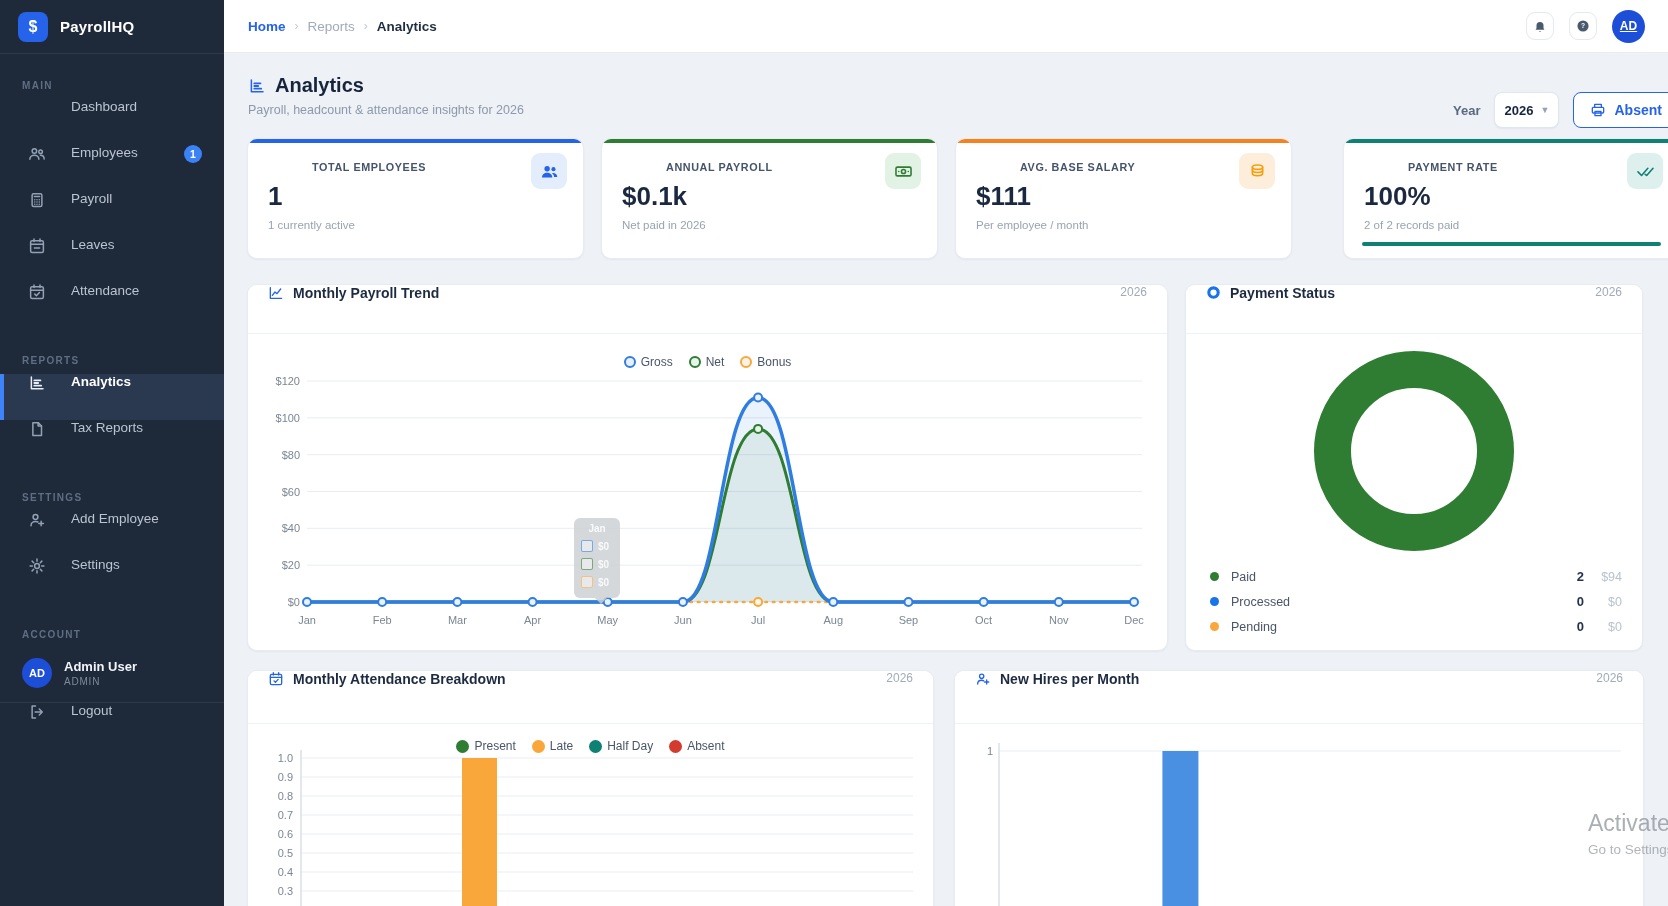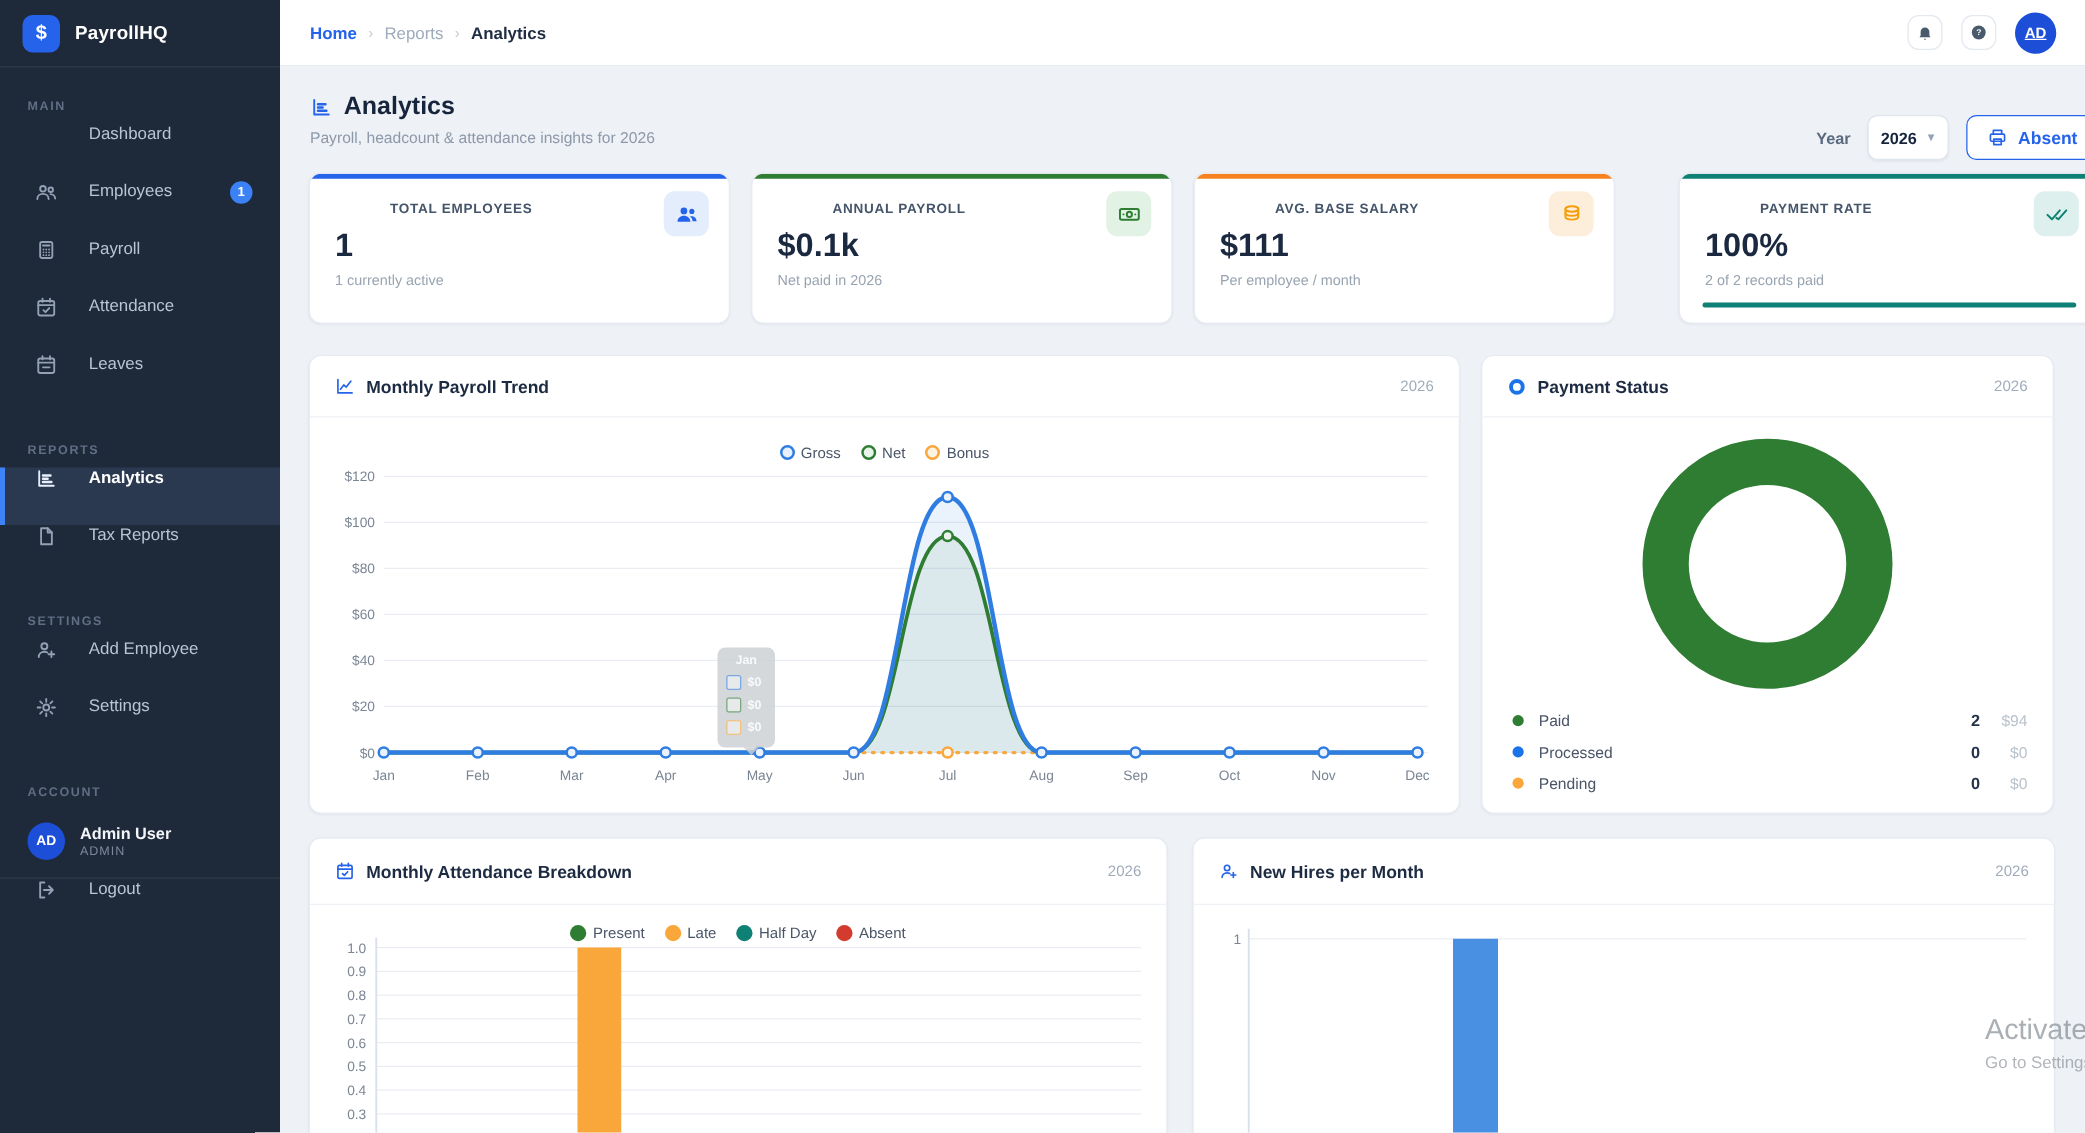--- a/index.html
+++ b/index.html
@@ -63,21 +63,21 @@
         box-shadow:0 1px 2px rgba(16,24,40,.05);box-sizing:border-box;overflow:hidden;}
   .stat-card{width:337px;height:121px;top:138px;}
   .stat-accent{position:absolute;top:0;left:0;right:0;height:4px;}
   .stat-label{position:absolute;left:20px;top:22px;font-size:10.8px;font-weight:bold;
               letter-spacing:.6px;color:#44546a;margin-left:44px;}
   .stat-icon{position:absolute;right:16px;top:14px;width:36px;height:36px;border-radius:9px;
              display:flex;align-items:center;justify-content:center;}
   .stat-value{position:absolute;left:20px;top:42px;font-size:26px;font-weight:bold;color:#1b2940;}
   .stat-sub{position:absolute;left:20px;top:80px;font-size:11.5px;color:#98a4b1;}
   .stat-progress{position:absolute;left:18px;right:18px;bottom:12px;height:4px;border-radius:2px;}
-  .chart-head{height:48px;display:flex;align-items:center;gap:9px;padding:0 20px;
+  .chart-head{height:48px;display:flex;gap:9px;padding:0 20px;
               border-bottom:1px solid #eef1f5;position:relative;z-index:2;background:#fff;}
   .chart-title{font-size:14px;font-weight:bold;color:#1d2b42;}
   .chart-year{margin-left:auto;font-size:12px;color:#a0abb9;}
   .chart-svg{position:absolute;inset:0;z-index:1;}
   .legend-row{position:absolute;left:0;right:0;display:flex;justify-content:center;gap:16px;
               z-index:2;align-items:center;}
   .lg-item{display:flex;align-items:center;gap:5px;font-size:12px;color:#4a5568;}
   .lg-ring{width:12px;height:12px;border-radius:50%;border:2px solid;box-sizing:border-box;}
   .lg-dot{width:13px;height:13px;border-radius:50%;}
   .pay-legend{position:absolute;left:24px;right:20px;top:279px;z-index:2;}
@@ -138,34 +138,34 @@
               <path d="M9 11.5h.01M12 11.5h.01M15 11.5h.01M9 14.5h.01M12 14.5h.01M15 14.5h.01M9 17.5h.01M12 17.5h.01M15 17.5h.01"></path>
             </svg>
           </span>
           <span>Payroll</span>
         </div>
         <div class="sb-item">
           <span class="sb-ic">
             <svg viewBox="0 0 24 24" width="100%" height="100%" fill="none" stroke="currentColor" stroke-width="2" stroke-linecap="round" stroke-linejoin="round">
               <rect x="3.5" y="5" width="17" height="15.5" rx="2"></rect>
               <path d="M3.5 9.5h17M8 2.5V6M16 2.5V6"></path>
-              <path d="M9 14.8l2.2 2.2 4-4.4"></path>
-            </svg>
-          </span>
-          <span>Attendance</span>
+              <path d="M8.5 14.5h7"></path>
+            </svg>
+          </span>
+          <span>Leaves</span>
         </div>
         <div class="sb-item">
           <span class="sb-ic">
             <svg viewBox="0 0 24 24" width="100%" height="100%" fill="none" stroke="currentColor" stroke-width="2" stroke-linecap="round" stroke-linejoin="round">
               <rect x="3.5" y="5" width="17" height="15.5" rx="2"></rect>
               <path d="M3.5 9.5h17M8 2.5V6M16 2.5V6"></path>
-              <path d="M8.5 14.5h7"></path>
-            </svg>
-          </span>
-          <span>Leaves</span>
+              <path d="M9 14.8l2.2 2.2 4-4.4"></path>
+            </svg>
+          </span>
+          <span>Attendance</span>
         </div>
       </div>
       <div class="sb-section">REPORTS</div>
       <div style="margin-top: 8px;">
         <div class="sb-item active">
           <span class="sb-ic">
             <svg viewBox="0 0 24 24" width="100%" height="100%" fill="none" stroke="currentColor" stroke-width="2" stroke-linecap="round" stroke-linejoin="round">
               <path d="M4.5 4v15.5H20"></path>
               <path d="M8.5 8.5h8M8.5 12h5M8.5 15.5h9" stroke-width="2.6"></path>
             </svg>

